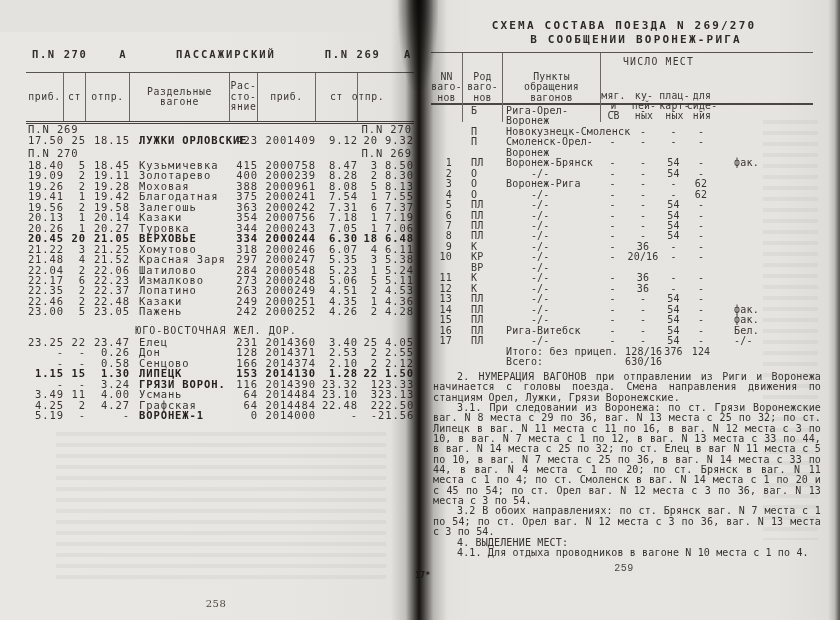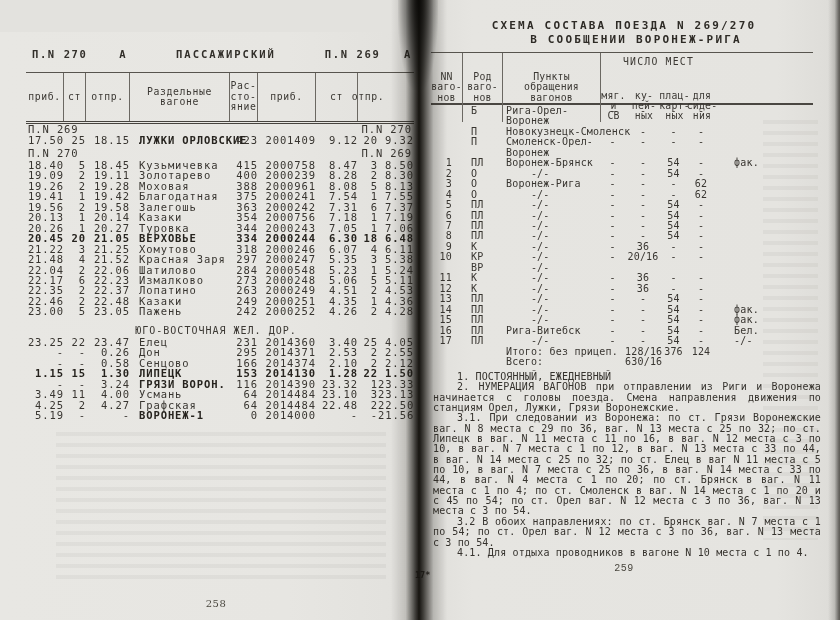--- a/index.html
+++ b/index.html
@@ -327,21 +327,21 @@
           <span class="c5">2014360</span>
           <span class="c6">3.40</span>
           <span class="c7">25</span>
           <span class="c8">4.05</span>
         </div>
         <div class="trow">
           <span class="c0">-</span>
           <span class="c1">-</span>
           <span class="c2">0.26</span>
           <span class="c3">Дон</span>
-          <span class="c4">295</span>
+          <span class="c4">128</span>
           <span class="c5">2014371</span>
           <span class="c6">2.53</span>
           <span class="c7">2</span>
           <span class="c8">2.55</span>
         </div>
         <div class="trow">
           <span class="c0">-</span>
           <span class="c1">-</span>
           <span class="c2">0.58</span>
           <span class="c3">Сенцово</span>
@@ -696,24 +696,24 @@
           <span class="c2">Всего:</span>
           <span class="c3"></span>
           <span class="c4">630/16</span>
           <span class="c5"></span>
           <span class="c6"></span>
           <span class="c7"></span>
         </div>
       </div>
 
     <div id="rnotes">
-        <div class="note">1. ПОСТОЯННЫЙ, ЕЖЕДНЕВНЫЙ</div>
         <div class="note">2. НУМЕРАЦИЯ ВАГОНОВ при отправлении из Риги и Воронежа начинается с головы поезда. Смена направления движения по станциям Орел, Лужки, Грязи Воронежские.</div>
         <div class="note">3.1. При следовании из Воронежа: по ст. Грязи Воронежские ваг. N 8 места с 29 по 36, ваг. N 13 места с 25 по 32; по ст. Липецк в ваг. N 11 места с 11 по 16, в ваг. N 12 места с 3 по 10, в ваг. N 7 места с 1 по 12, в ваг. N 13 места с 33 по 44, в ваг. N 14 места с 25 по 32; по ст. Елец в ваг N 11 места с 5 по 10, в ваг. N 7 места с 25 по 36, в ваг. N 14 места с 33 по 44, в ваг. N 4 места с 1 по 20; по ст. Брянск в ваг. N 11 места с 1 по 4; по ст. Смоленск в ваг. N 14 места с 1 по 20 и с 45 по 54; по ст. Орел ваг. N 12 места с 3 по 36, ваг. N 13 места с 3 по 54.</div>
         <div class="note">3.2 В обоих направлениях: по ст. Брянск ваг. N 7 места с 1 по 54; по ст. Орел ваг. N 12 места с 3 по 36, ваг. N 13 места с 3 по 54.</div>
+        <div class="note">4. ВЫДЕЛЕНИЕ МЕСТ:</div>
         <div class="note">4.1. Для отдыха  проводников в вагоне N 10 места с 1 по 4.</div>
       </div>
 
     <div id="rp-footmark">17*</div>
     <div id="rp-pagenum">259</div>
 
     <div class="ghost" style="left:330px;top:120px;width:55px;height:420px;"></div>
   </div>
 
   <div id="gutter"></div>

